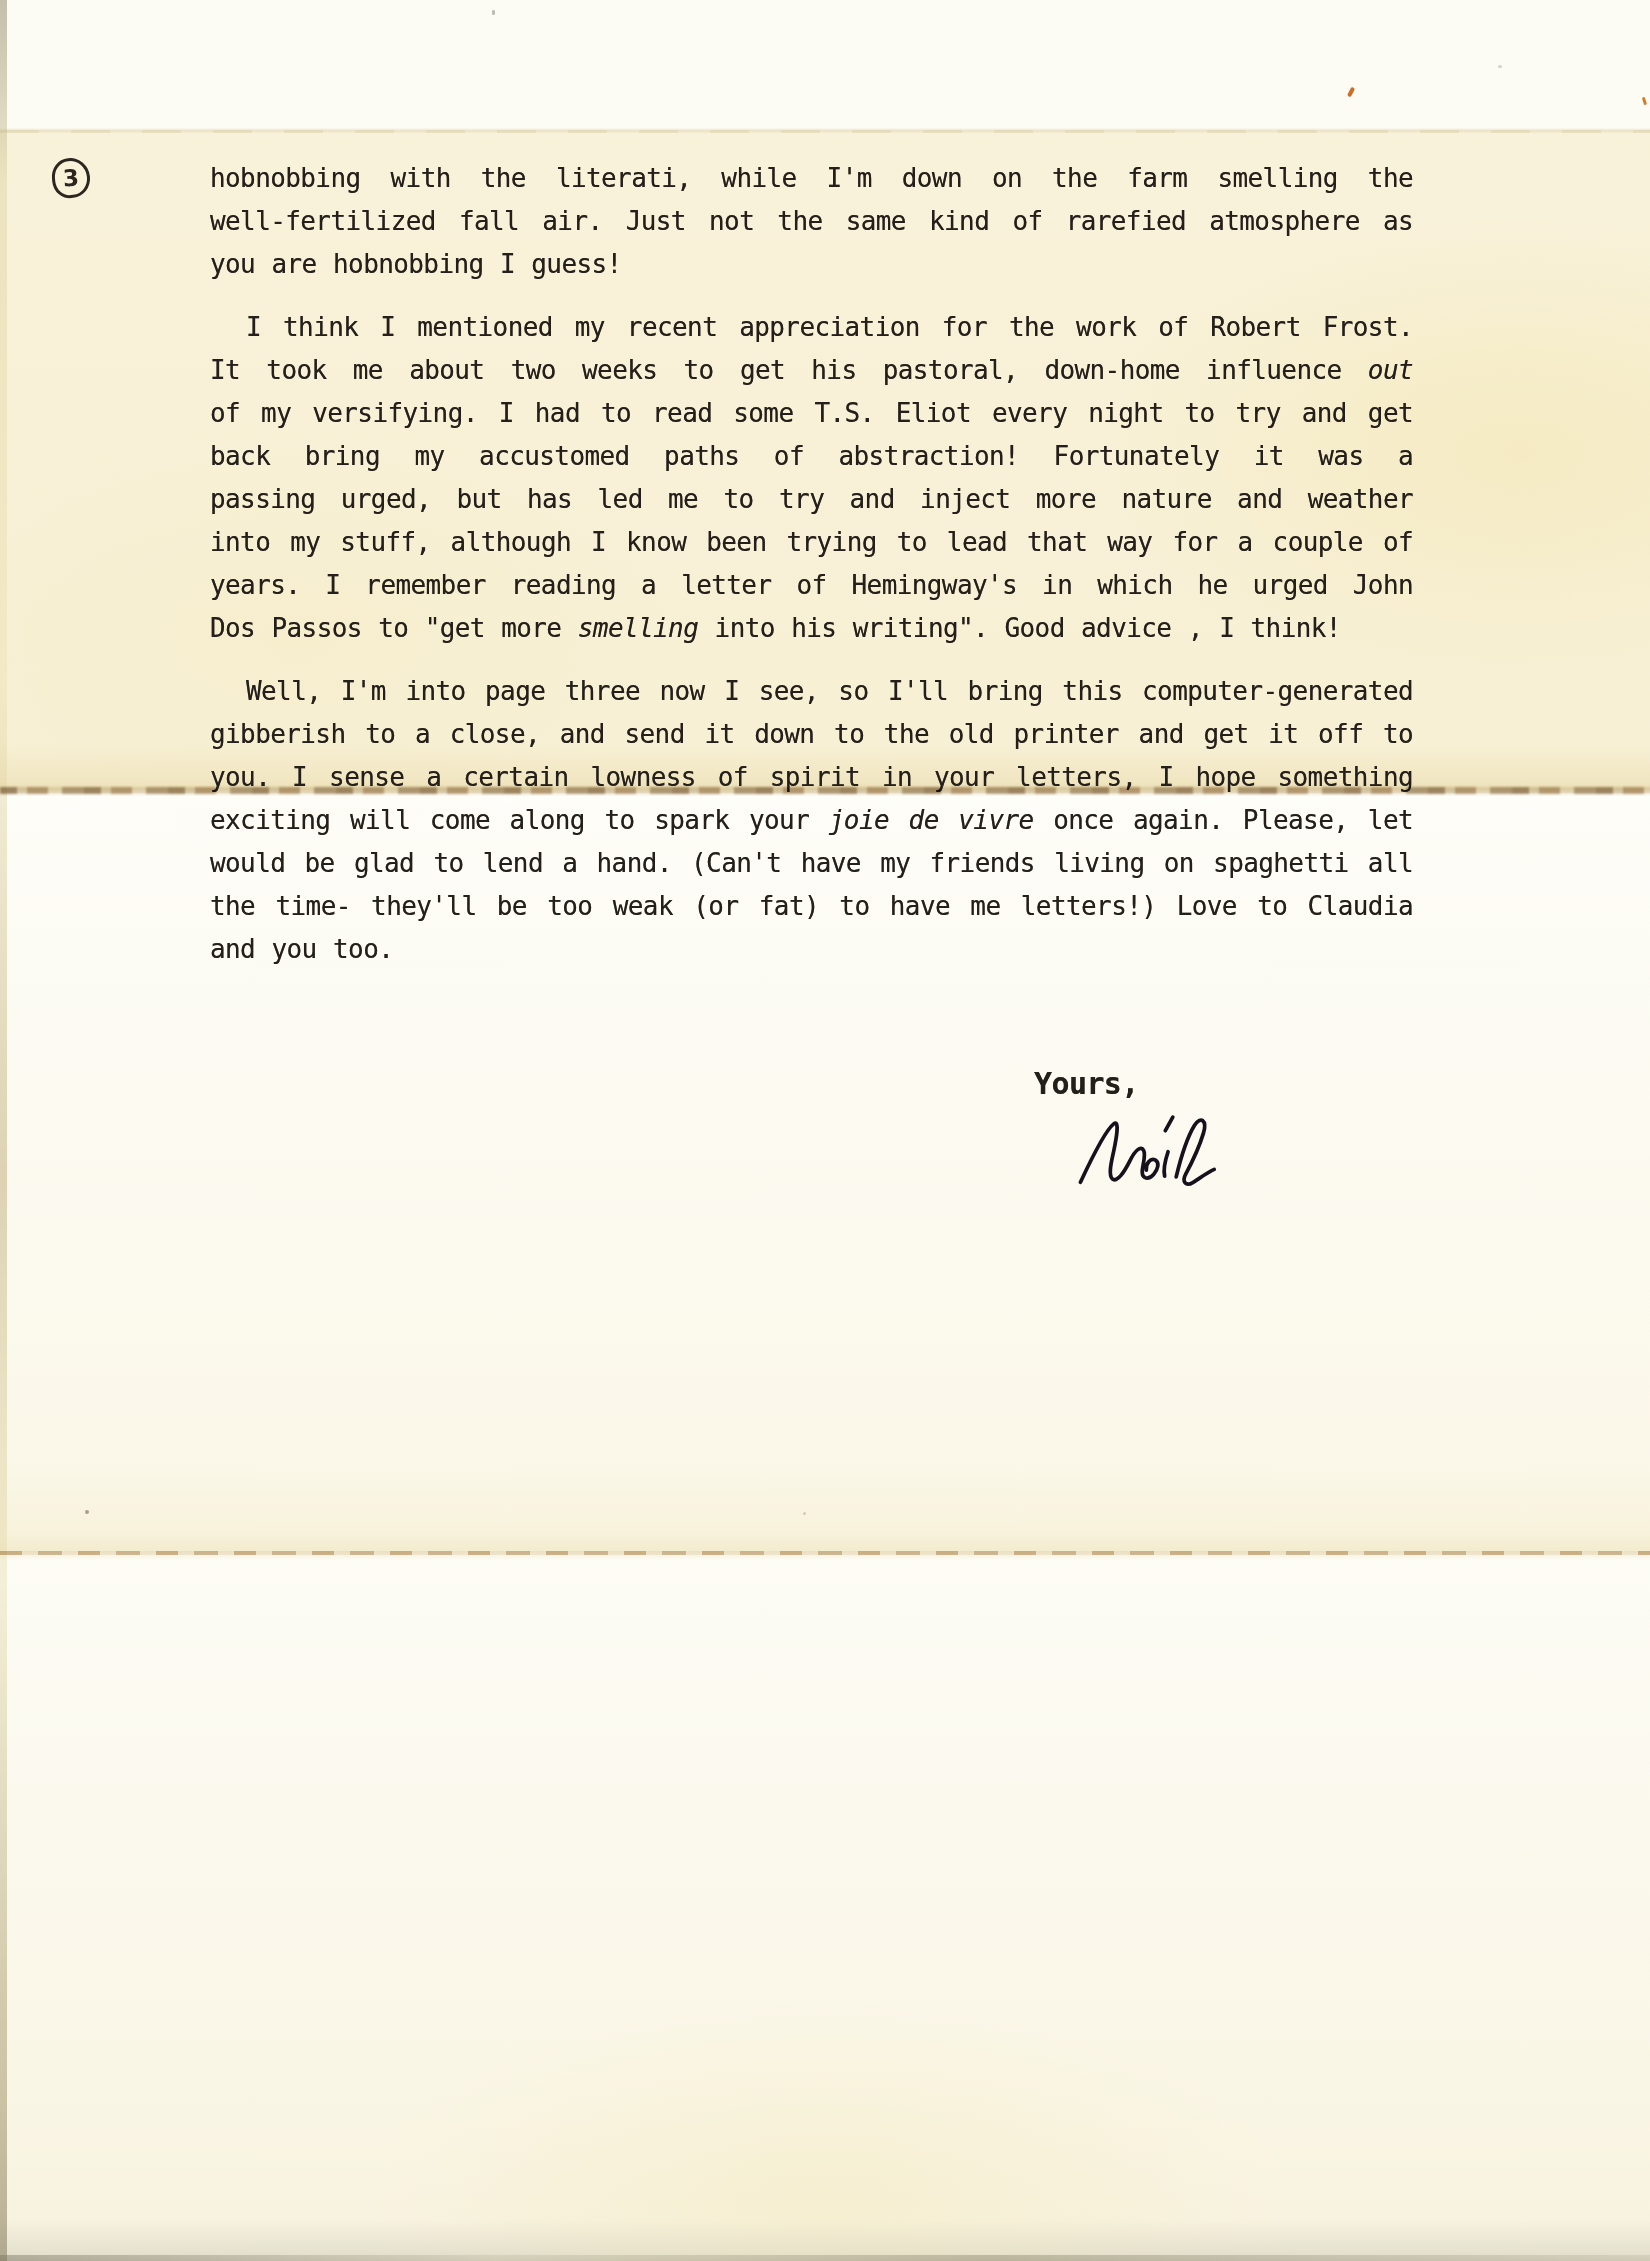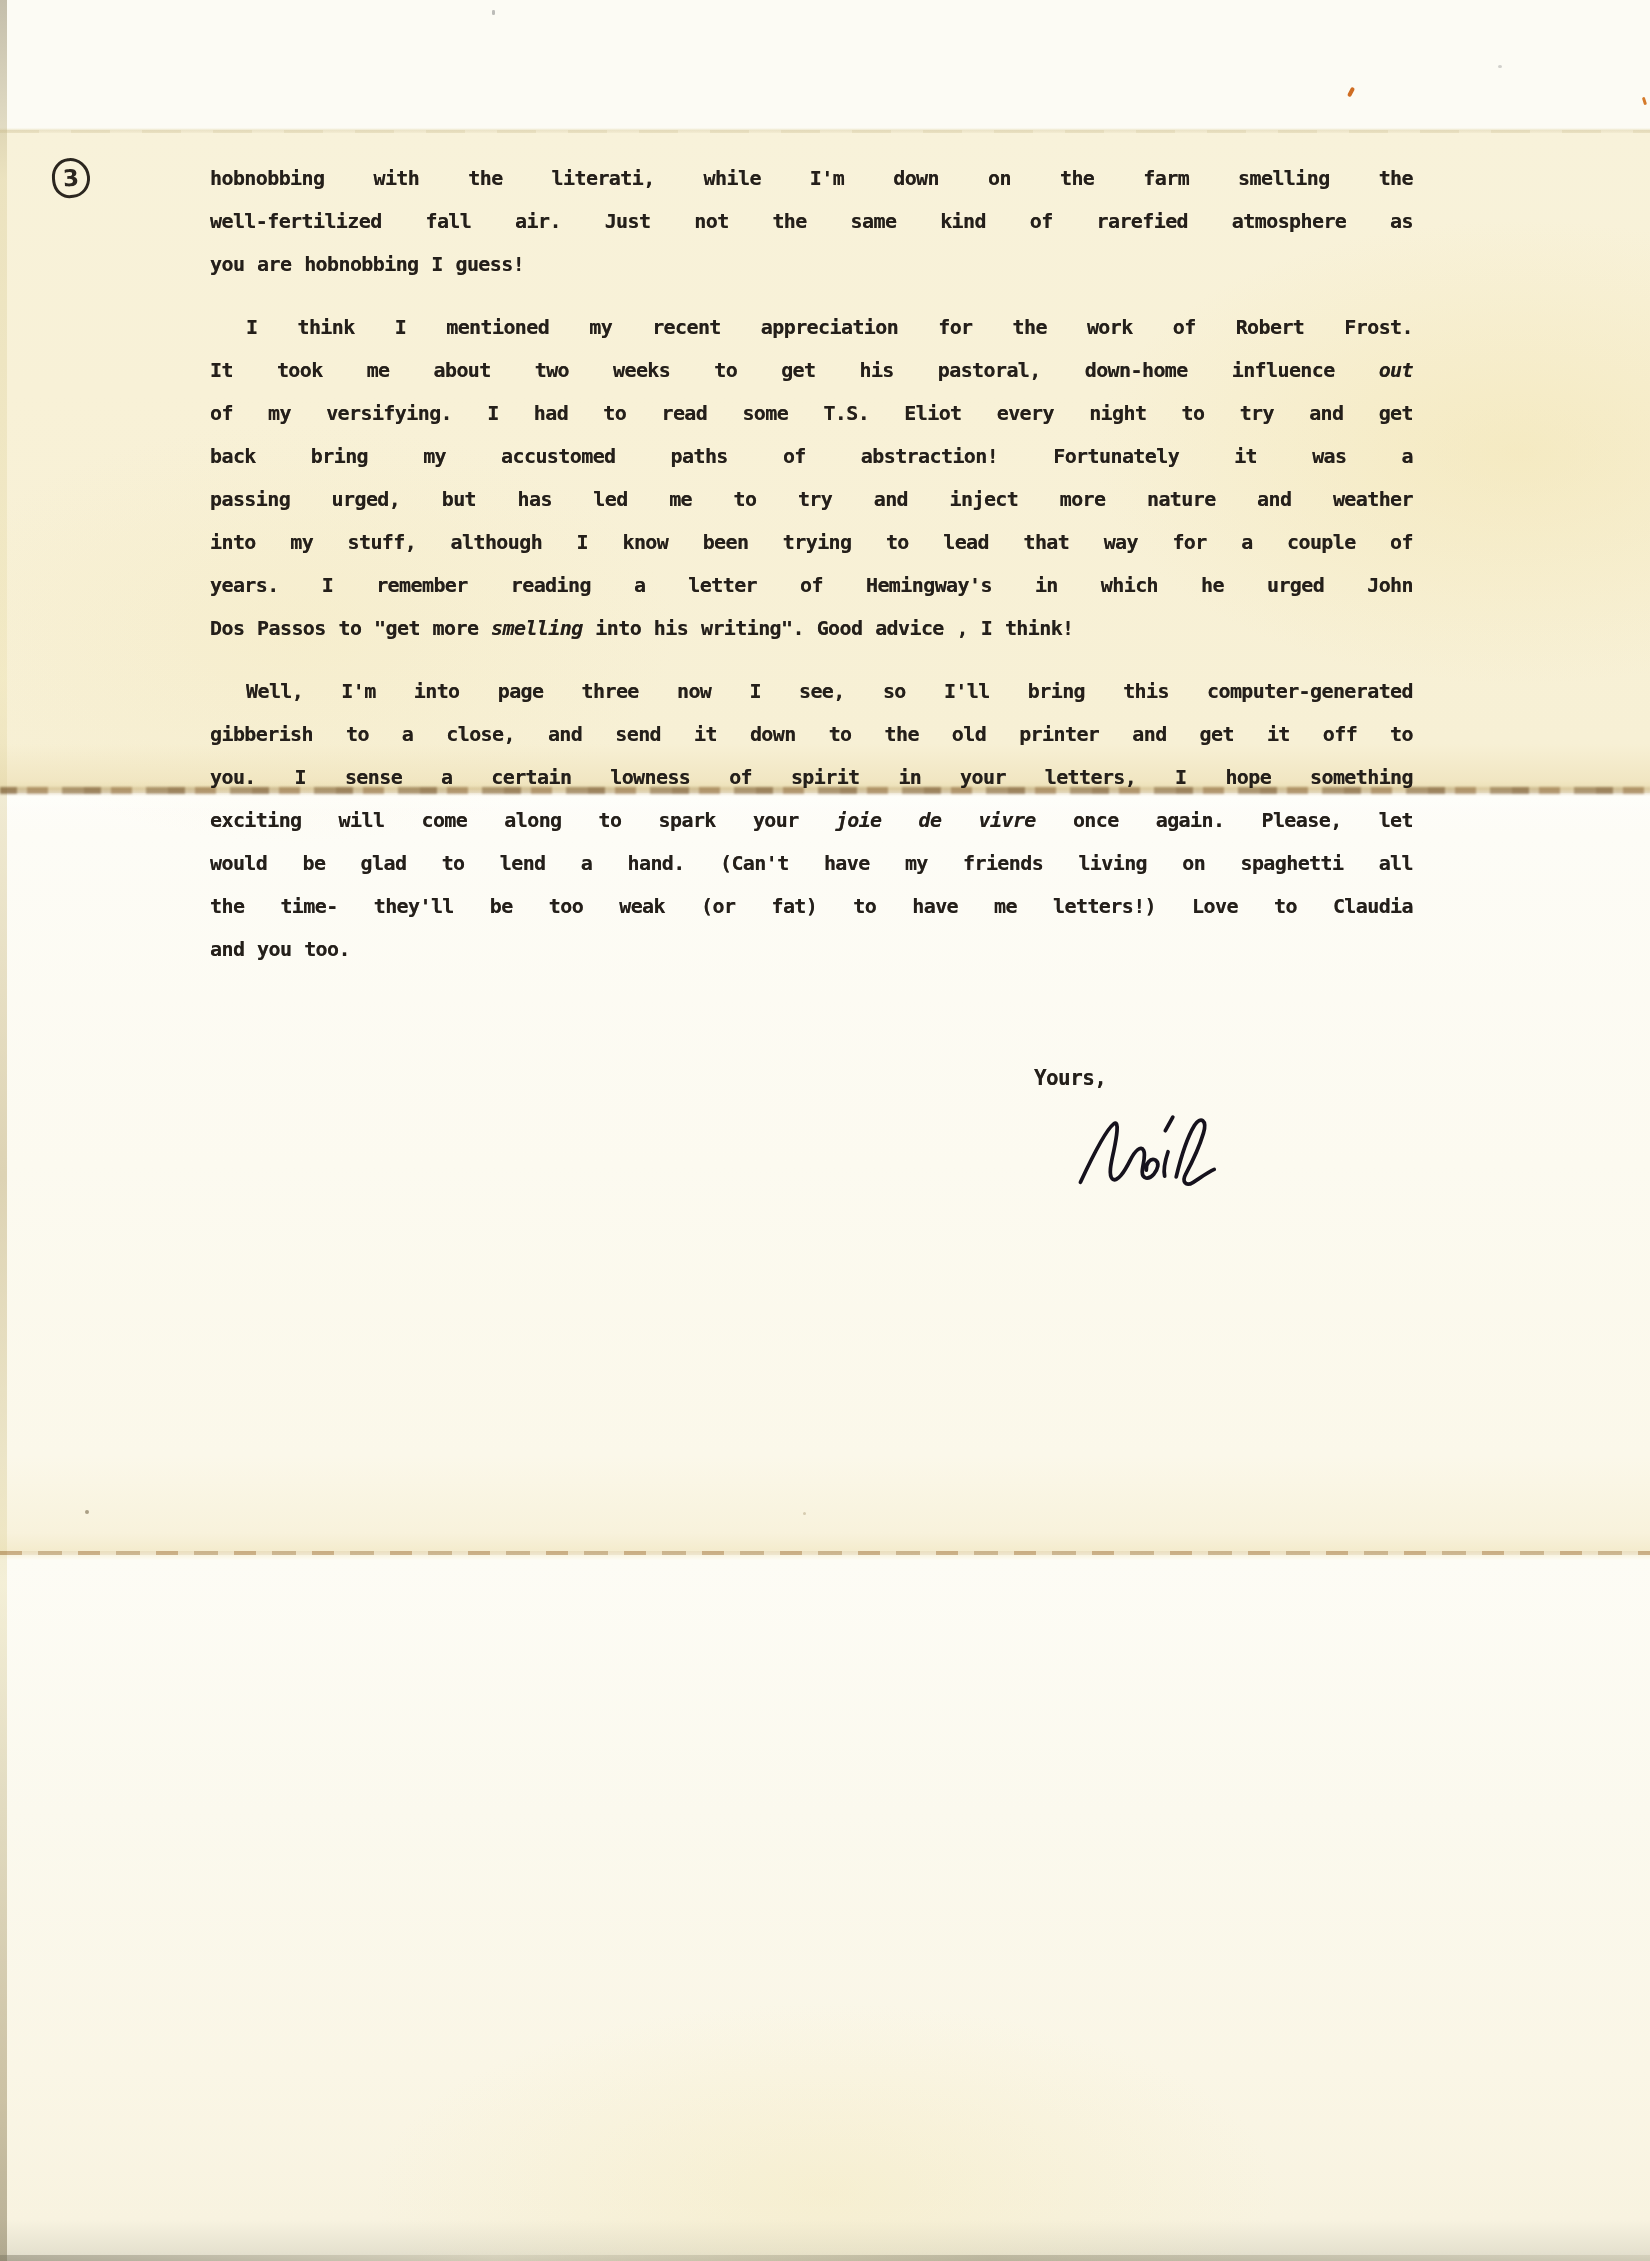--- a/index.html
+++ b/index.html
@@ -88,34 +88,34 @@
     font-family: "DejaVu Sans", sans-serif;
     font-weight: 700; font-size: 23px;
     z-index: 3;
   }
   .page-number span { transform: rotate(2deg); }
 
   
   .letter-body {
     position: absolute; left: 210px; top: 157px; width: 1203px;
     color: #241f1a;
-    font-size: 20px; font-weight: 700;
+    font-size: 26px; font-weight: 400;
     letter-spacing: -0.6px; word-spacing: 1.3px;
     line-height: 43px;
     text-shadow: 0 0 0.6px rgba(36,31,26,.65);
     z-index: 3;
   }
   .tline { text-align: left; white-space: normal; }
   .tline.j { text-align: justify; text-align-last: justify; }
   .tline.ind { text-indent: 36px; margin-top: 20px; }
   .it { font-style: italic; }
 
   .valediction {
     position: absolute; left: 1034px; top: 1066px;
-    color: #241f1a; font-size: 21px; font-weight: 700;
+    color: #241f1a; font-size: 30px; font-weight: 700;
     letter-spacing: -0.6px;
     text-shadow: 0 0 0.6px rgba(36,31,26,.65);
     z-index: 3;
   }
 
   .signature {
     position: absolute; left: 1075px; top: 1110px;
     width: 163px; height: 93px; z-index: 3;
   }
 

